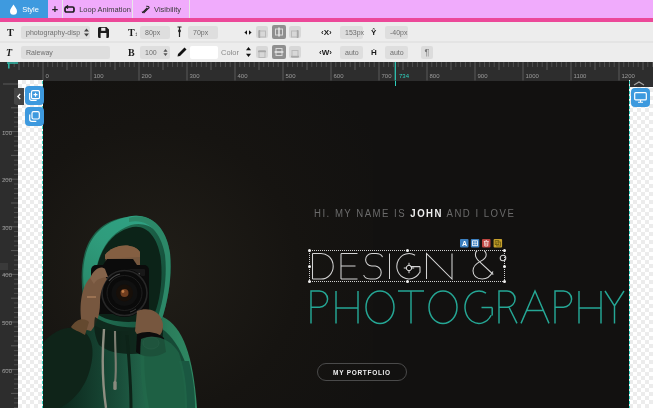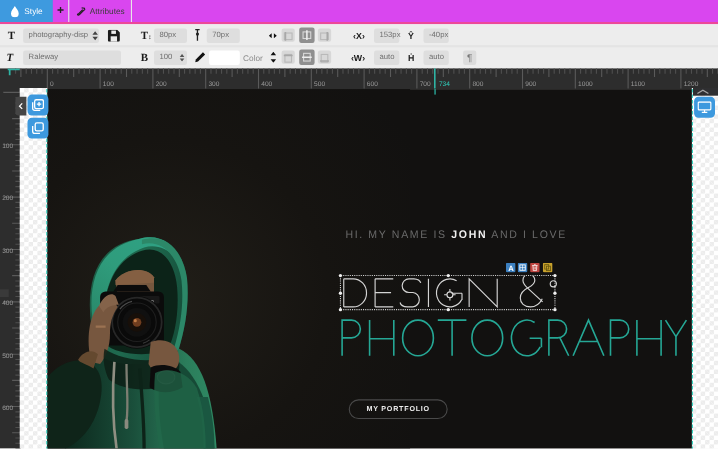--- a/index.html
+++ b/index.html
@@ -1,17 +1,17 @@
 <!DOCTYPE html>
 <html><head><meta charset="utf-8">
 <style>
   html,body{margin:0;padding:0;background:#fff;}
   *{box-sizing:border-box;}
   #app{position:relative;width:653px;height:408px;overflow:hidden;font-family:"Liberation Sans",sans-serif;background:#fff;}
-  .tabs{position:absolute;left:0;top:0;width:653px;height:22px;background:#d946ef;border-bottom:2px solid #ec4899;display:flex;}
+  .tabs{position:absolute;left:0;top:0;width:653px;height:22px;background:#f0abfc;border-bottom:4px solid #ec4899;display:flex;}
   .tab{display:flex;align-items:center;justify-content:center;height:100%;border-right:1px solid #e7e7e7;color:#3c3c3c;font-size:7.5px;gap:4px;white-space:nowrap;}
   .tab svg{display:block;}
   .tab.active{background:#3e9adf;color:#fff;border-right:none;}
   .toolbar{position:absolute;left:0;top:22px;width:653px;height:40px;background:#ededed;}
   .inp{position:absolute;height:13px;background:#dedede;border-radius:2px;font-size:7px;color:#6e6e6e;line-height:13px;padding-left:5px;}
   .lbl{position:absolute;font-size:8px;font-weight:bold;color:#1a1a1a;}
   .abtn{position:absolute;width:12px;height:12px;border-radius:2px;background:#d8d8d8;}
   .abtn.on{background:#8f8f8f;}
   .checkerL,.checkerR{position:absolute;background-color:#fff;
      background-image:linear-gradient(45deg,#ececec 25%,transparent 25%,transparent 75%,#ececec 75%),linear-gradient(45deg,#ececec 25%,transparent 25%,transparent 75%,#ececec 75%);
@@ -31,26 +31,33 @@
 <div id="app">
 
   <div class="tabs">
     <div class="tab active" style="width:48px">
       <svg width="9" height="11" viewBox="0 0 9 11">
           <path d="M4.5 0.5 C6 3 8 5 8 7.2 A3.5 3.5 0 0 1 1 7.2 C1 5 3 3 4.5 0.5Z" fill="#fff"></path>
         </svg>
       <span>Style</span>
       </div>
     <div class="tab" style="width:15px;font-size:11px;font-weight:bold;color:#222">+</div>
+    <div class="tab" style="width:70px">
+      <svg width="11" height="9" viewBox="0 0 11 9">
+          <path d="M2.5 2h6a1.5 1.5 0 0 1 1.5 1.5v2A1.5 1.5 0 0 1 8.5 7h-6A1.5 1.5 0 0 1 1 5.5v-2A1.5 1.5 0 0 1 2.5 2Z" fill="none" stroke="#1d1d1d" stroke-width="1.7"></path>
+          <path d="M4 0.4 2.2 2l1.8 1.6" fill="none" stroke="#1d1d1d" stroke-width="1.4"></path>
+        </svg>
+      <span>Loop Animation</span>
+      </div>
     <div class="tab" style="width:57px">
       <svg width="9" height="9" viewBox="0 0 9 9">
           <path d="M1.2 7.8 L6.2 2.8 M2.8 7.8 L7.8 2.8" fill="none" stroke="#222" stroke-width="1.1"></path>
           <path d="M5.2 1.2 L7.8 1.5 L8.2 3.2 M1.2 6.5 L2.5 8.2" fill="none" stroke="#222" stroke-width="1"></path>
         </svg>
-      <span>Attributes</span>
+      <span>Visibility</span>
       </div>
     <div class="tab" style="flex:1;border-right:none"></div>
   </div>
 
   <div class="toolbar">
     <div style="position:absolute;left:0;top:19px;width:653px;height:1.5px;background:#e4e4e4"></div>
 
     <div class="lbl" style="left:7px;top:5px;font-size:10px;font-family:'Liberation Serif',serif">T</div>
     <div class="inp" style="left:21px;top:3.5px;width:69px;">photography-disp</div>
     <svg width="7" height="9" style="position:absolute;left:83px;top:6px">

